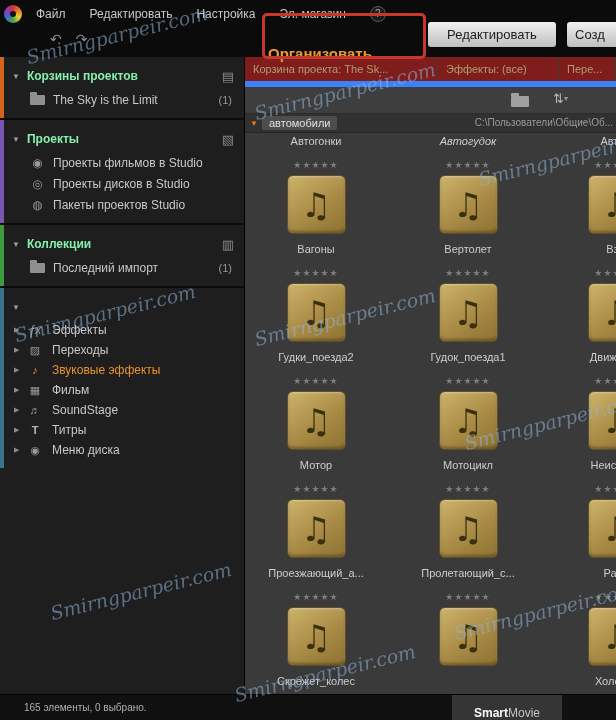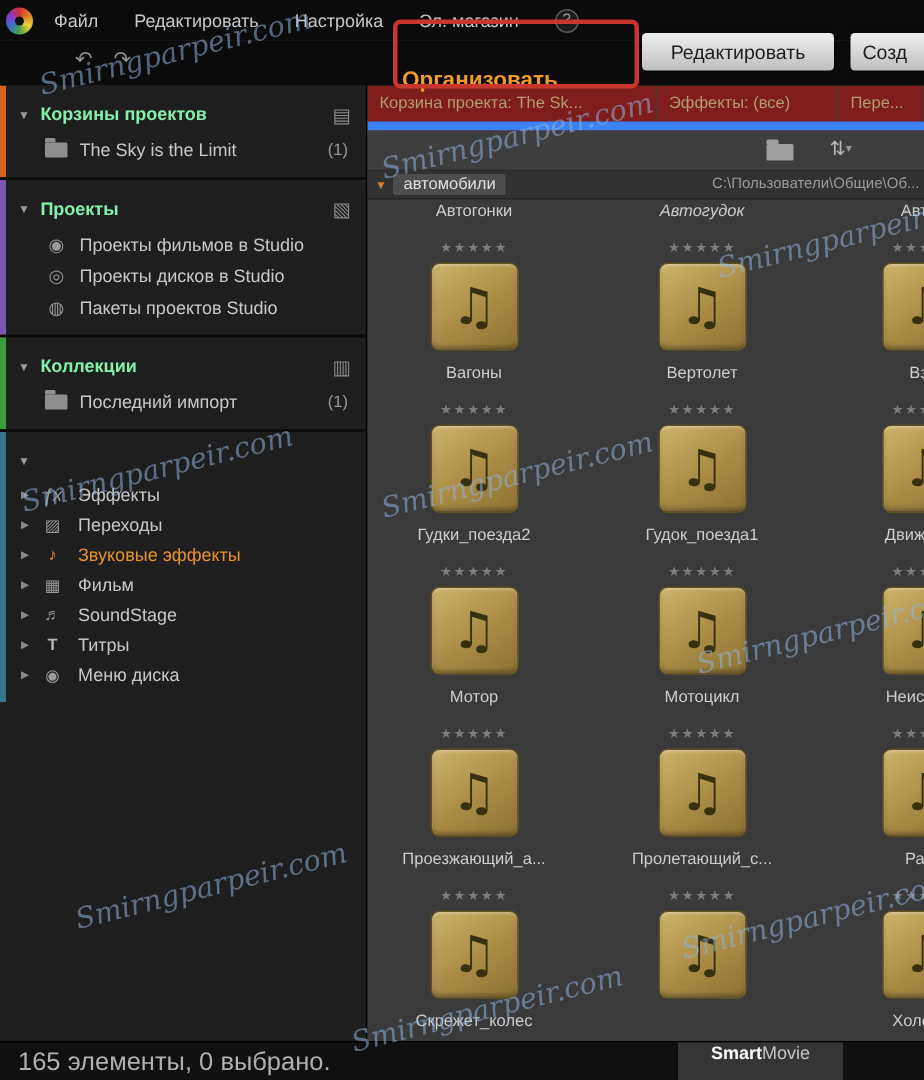--- a/index.html
+++ b/index.html
@@ -81,23 +81,23 @@
               box-shadow:inset 0 1px 2px rgba(255,255,255,.35), inset 0 -2px 3px rgba(0,0,0,.3);
               display:flex;align-items:center;justify-content:center;}
   .audio-icon span{font-size:34px;color:#39300e;line-height:1;font-family:"DejaVu Sans",sans-serif;}
   .cell-label{margin-top:9px;font-size:11px;color:#cdcdcd;white-space:nowrap;overflow:hidden;}
   .cell-partial-label{position:absolute;top:2px;width:152px;text-align:center;font-size:11px;
                       color:#cdcdcd;white-space:nowrap;cursor:pointer;}
 
   
   .statusbar{position:absolute;left:0;bottom:0;width:100%;height:25px;background:#101010;
              border-top:1px solid #000;z-index:3;}
-  .status-text{line-height:25px;padding-left:12px;font-size:17px;color:#b0b0b0;}
+  .status-text{line-height:25px;padding-left:24px;font-size:10px;color:#b0b0b0;}
   .smartmovie{position:absolute;left:452px;top:0;width:110px;height:25px;background:#353535;
-              display:flex;align-items:flex-start;justify-content:center;font-size:12px;cursor:pointer;}
+              display:flex;align-items:flex-end;justify-content:center;font-size:12px;cursor:pointer;}
   .smartmovie .smart{font-weight:bold;color:#fafafa;}
   .smartmovie .movie{color:#c4c4c4;}
 
   
   .wm{position:absolute;z-index:30;pointer-events:none;color:rgba(146,179,216,.55);
       font-family:"DejaVu Serif",serif;font-style:italic;font-size:19px;white-space:nowrap;
       transform:rotate(-14deg);}
 </style>
 </head>
 <body>

